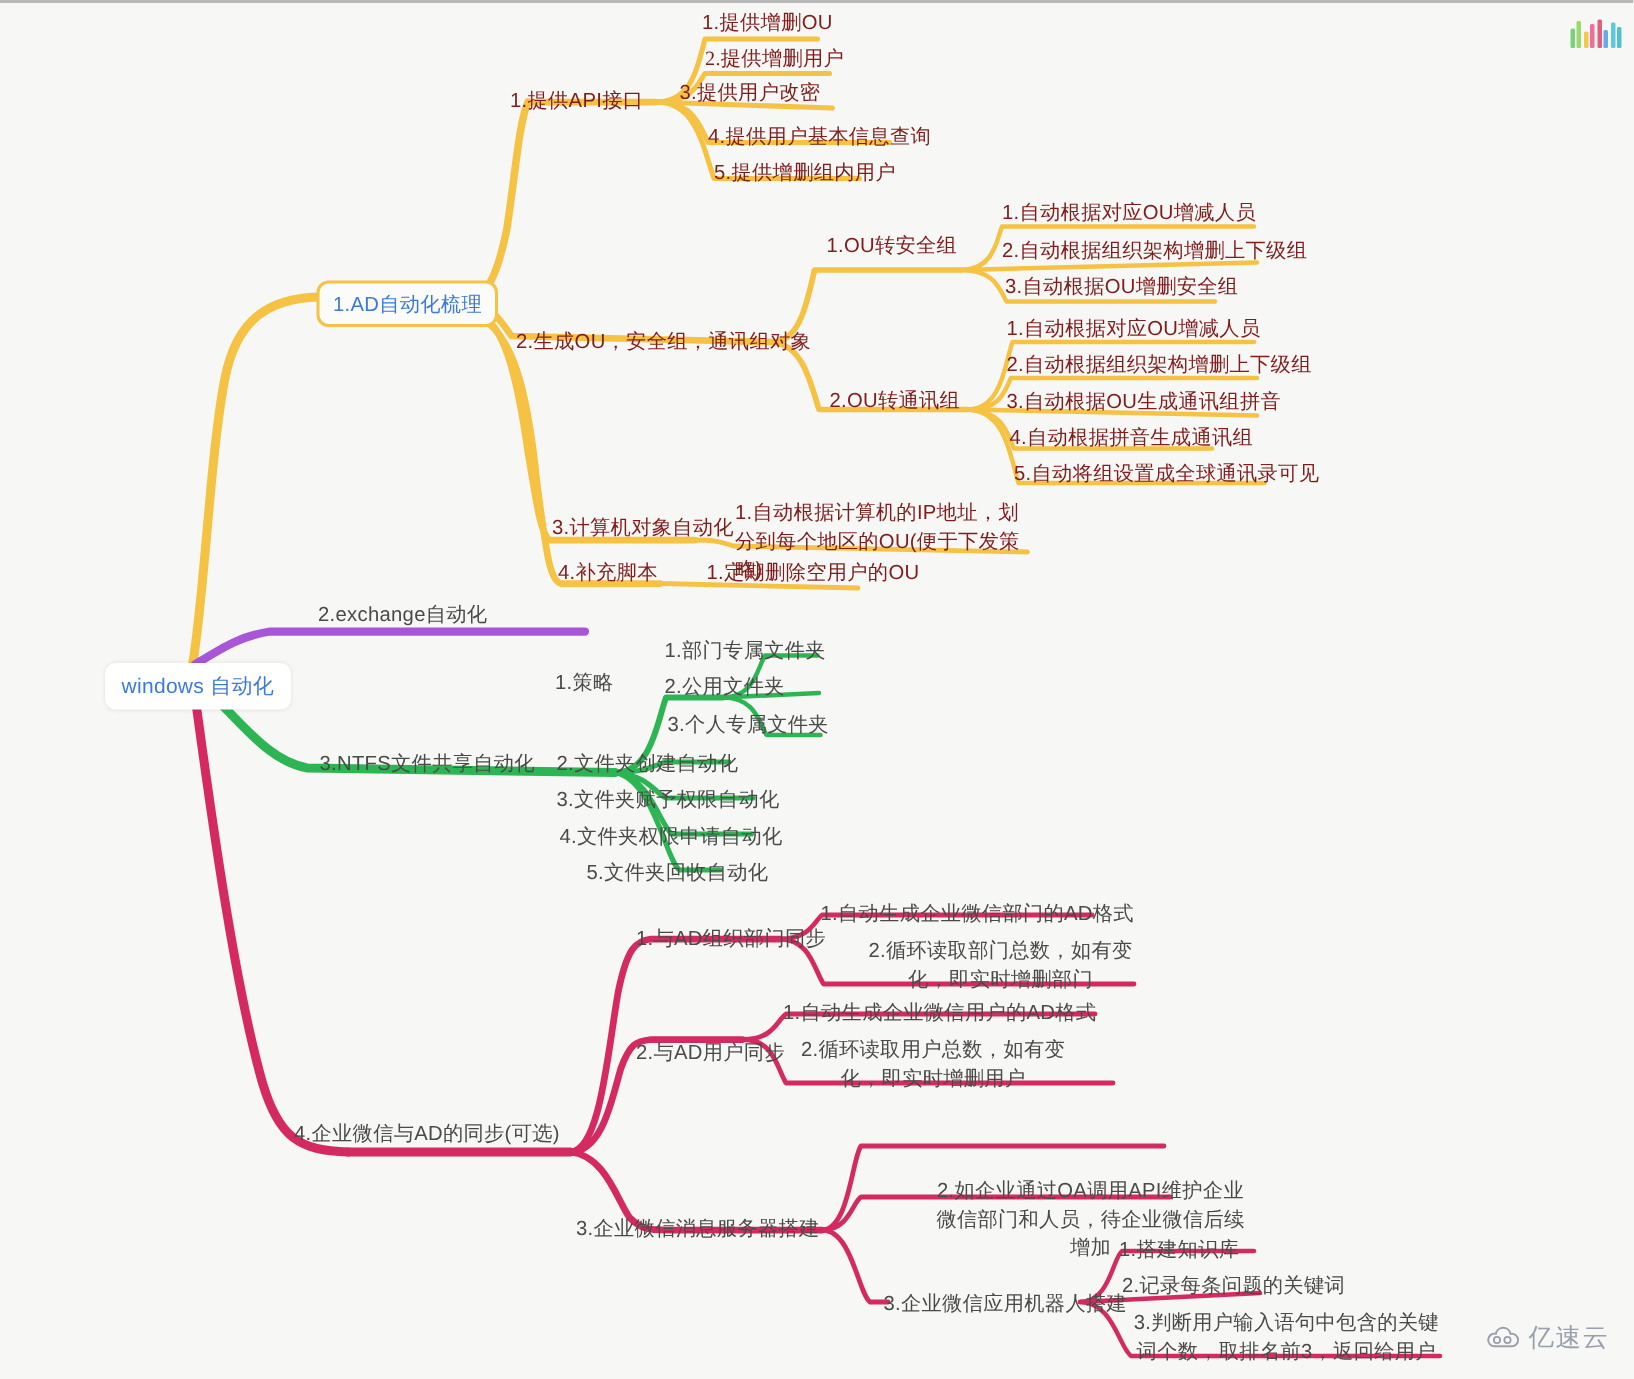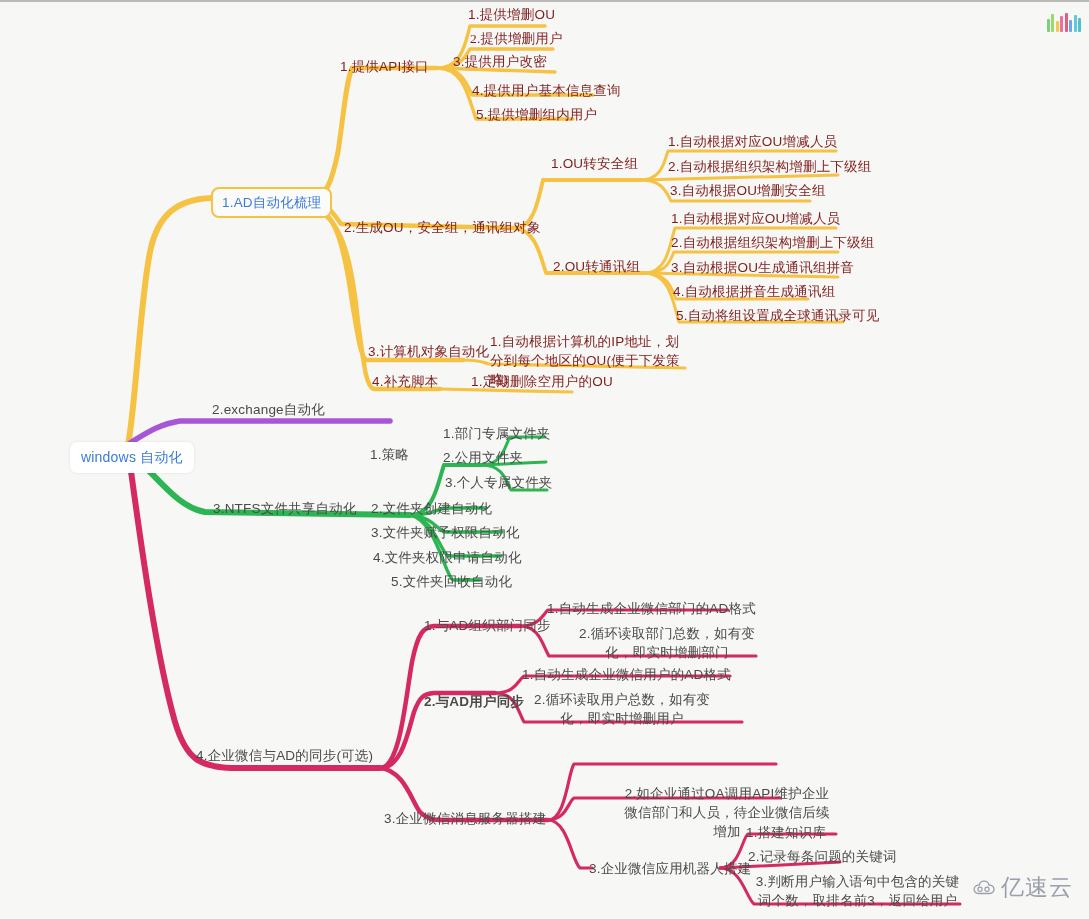--- a/index.html
+++ b/index.html
@@ -50,21 +50,21 @@
   .node-g{color:#4a4a4a;}
   .node-r{color:#4a4a4a;text-align:center;}
   #logo{
     position:absolute;right:8px;top:8px;
     display:flex;align-items:flex-end;height:22px;gap:1.5px;
   }
   #logo i{display:block;width:3px;border-radius:1px;}
   #watermark{
     position:absolute;right:10px;bottom:14px;
     display:flex;align-items:center;gap:5px;
-    color:#9aa0ab;font-size:23px;letter-spacing:1px;
+    color:#9aa0ab;font-size:17px;letter-spacing:1px;
     background:rgba(247,247,245,.85);
     padding:2px 6px;border-radius:3px;
   }
   #watermark svg{display:block;}
 </style>
 </head>
 <body>
 
 <div id="canvas">
 
@@ -183,21 +183,21 @@
   <div class="node node-g" style="left:371px;top:521px;">3.文件夹赋予权限自动化</div>
   <div class="node node-g" style="left:373px;top:546px;">4.文件夹权限申请自动化</div>
   <div class="node node-g" style="left:375px;top:570px;margin-left:16px;">5.文件夹回收自动化</div>
 
   <div class="node node-r" style="left:196px;top:744px;">4.企业微信与AD的同步(可选)</div>
 
   <div class="node node-r" style="left:424px;top:614px;">1.与AD组织部门同步</div>
   <div class="node node-r" style="left:547px;top:597px;">1.自动生成企业微信部门的AD格式</div>
   <div class="node node-r wrap" style="left:547px;top:622px;width:200px;margin-left:20px;">2.循环读取部门总数，如有变化，即实时增删部门</div>
 
-  <div class="node node-r" style="left:424px;top:690px;font-weight:bold;">2.与AD用户同步</div>
+  <div class="node node-r" style="left:424px;top:690px;">2.与AD用户同步</div>
   <div class="node node-r" style="left:522px;top:663px;">1.自动生成企业微信用户的AD格式</div>
   <div class="node node-r wrap" style="left:522px;top:688px;width:200px;">2.循环读取用户总数，如有变化，即实时增删用户</div>
 
   <div class="node node-r" style="left:384px;top:807px;">3.企业微信消息服务器搭建</div>
   <div class="node node-r wrap" style="left:573px;top:782px;width:212px;margin-left:48px;">2.如企业通过OA调用API维护企业微信部门和人员，待企业微信后续增加</div>
 
   <div class="node node-r" style="left:589px;top:857px;">3.企业微信应用机器人搭建</div>
   <div class="node node-r" style="left:746px;top:821px;">1.搭建知识库</div>
   <div class="node node-r" style="left:748px;top:845px;">2.记录每条问题的关键词</div>
   <div class="node node-r wrap" style="left:750px;top:870px;width:215px;">3.判断用户输入语句中包含的关键词个数，取排名前3，返回给用户</div>

